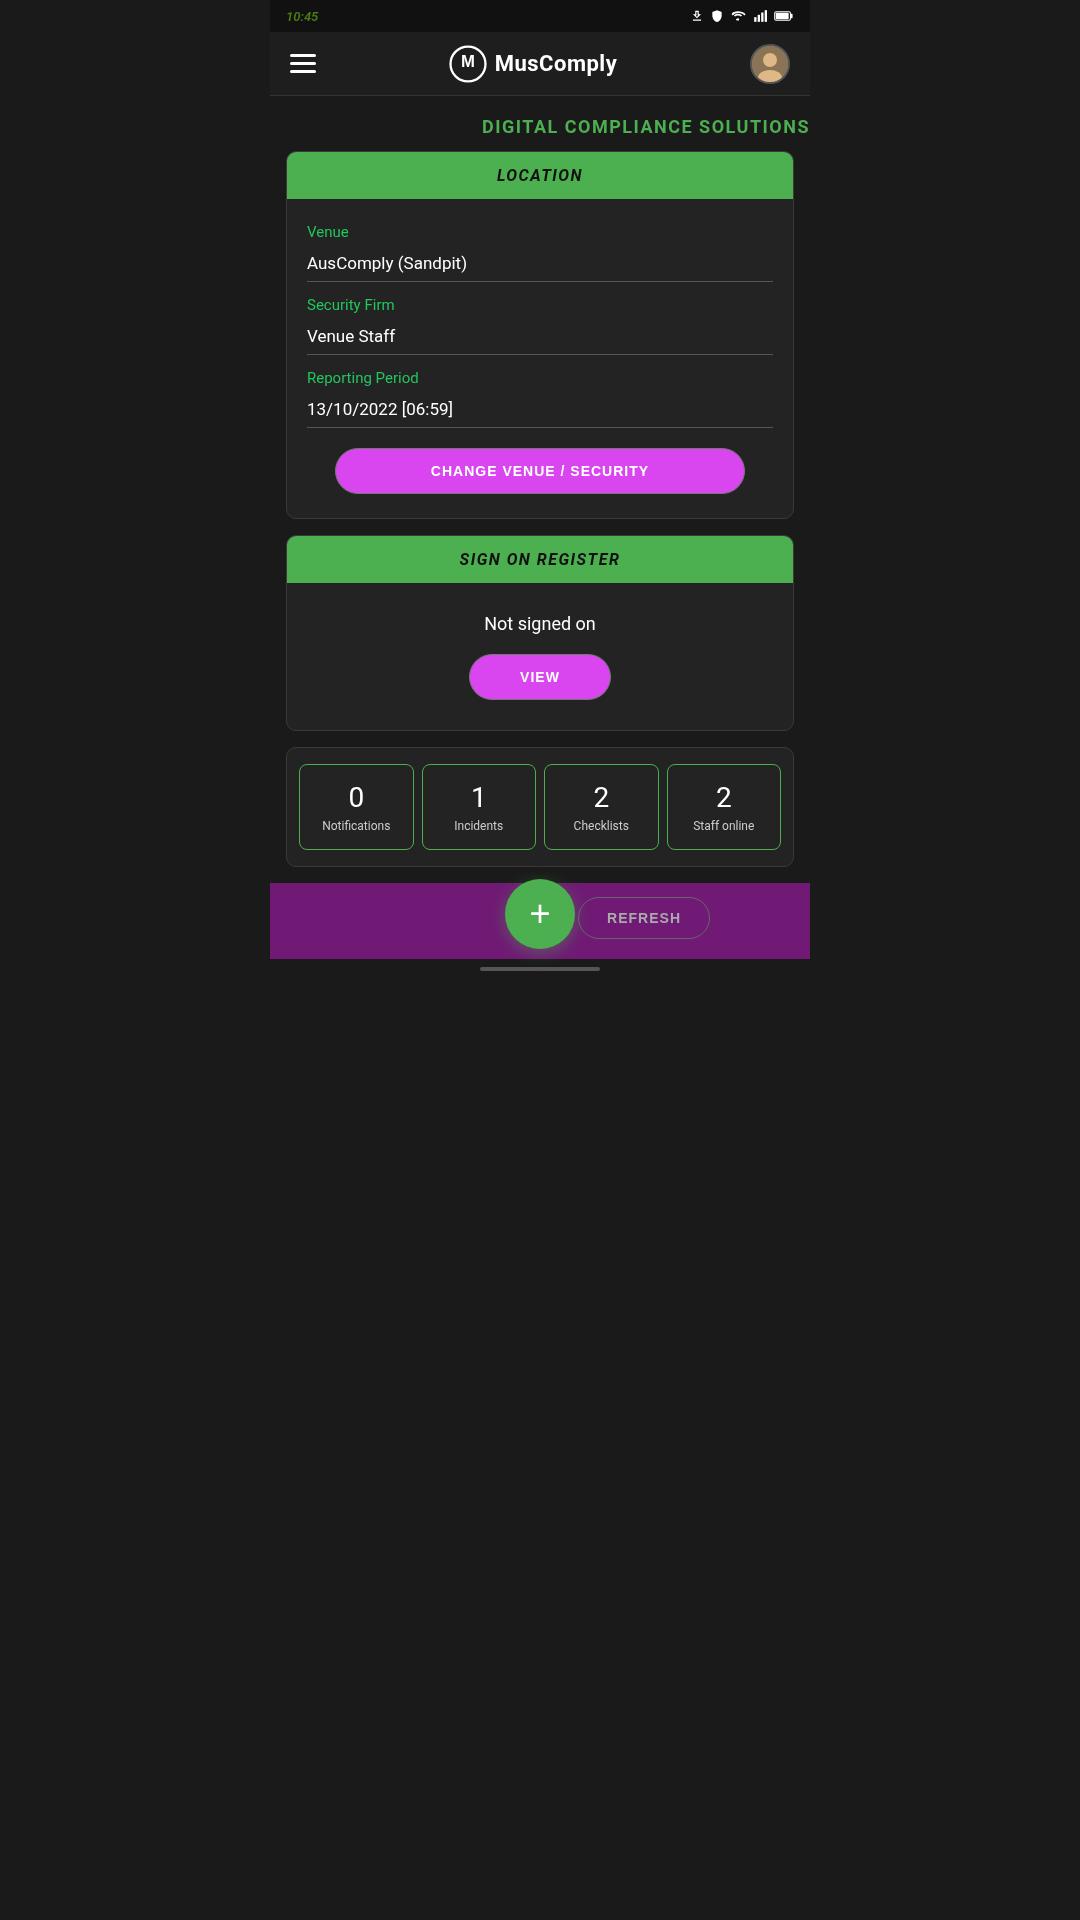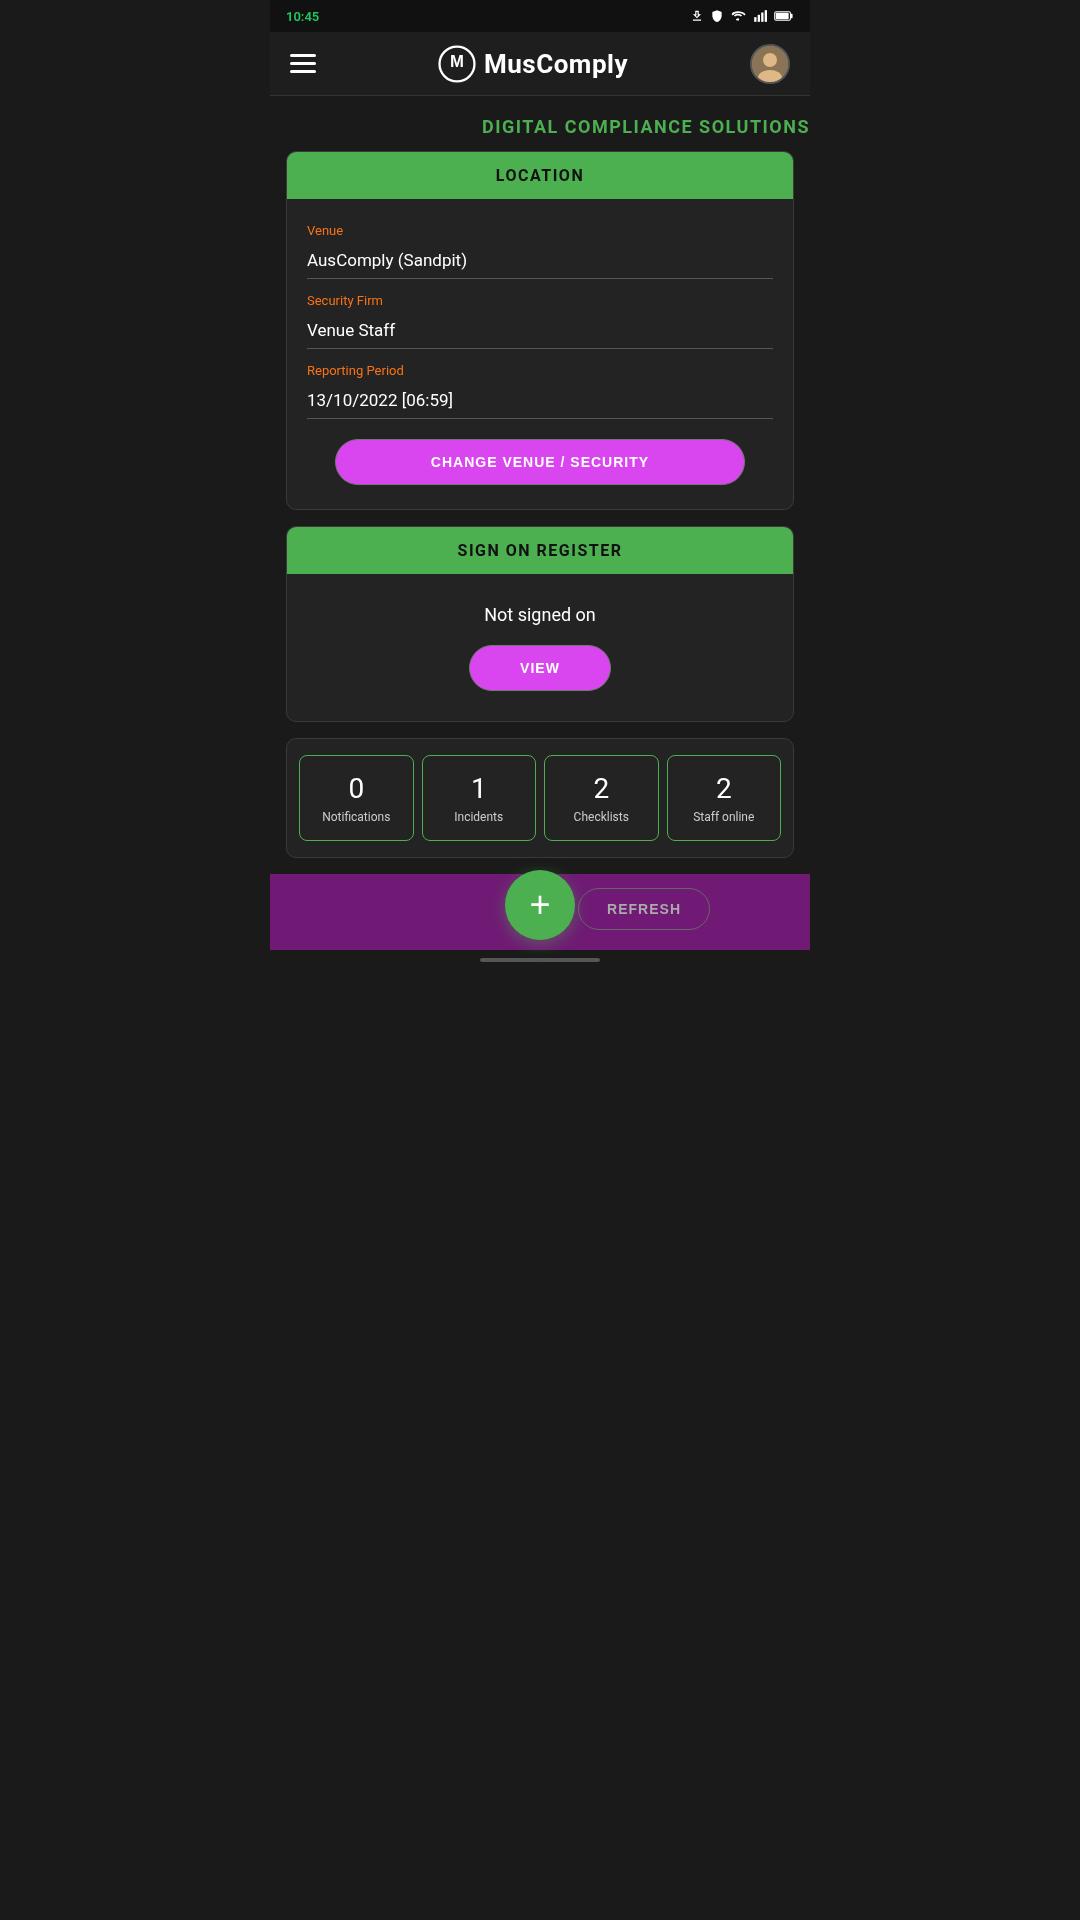--- a/index.html
+++ b/index.html
@@ -22,21 +22,22 @@
       background: #111;
       display: flex;
       justify-content: space-between;
       align-items: center;
       padding: 6px 16px;
       height: 32px;
     }
     .status-time {
       font-size: 13px;
       font-weight: 600;
-      color: #22c55e;
+      color: #4d7c0f;
+      font-style: italic;
     }
     .status-icons {
       display: flex;
       align-items: center;
       gap: 6px;
       font-size: 12px;
       color: #fff;
     }
 
     
@@ -61,21 +62,21 @@
       height: 3px;
       background: #fff;
       border-radius: 2px;
     }
     .logo-container {
       display: flex;
       align-items: center;
       gap: 8px;
     }
     .logo-text {
-      font-size: 26px;
+      font-size: 22px;
       font-weight: 700;
       color: #fff;
       letter-spacing: 0.5px;
     }
     .avatar {
       width: 40px;
       height: 40px;
       border-radius: 50%;
       background: #888;
       overflow: hidden;
@@ -107,32 +108,33 @@
     }
     .card-header {
       background: #4caf50;
       text-align: center;
       padding: 14px;
       font-size: 16px;
       font-weight: 700;
       letter-spacing: 1.5px;
       color: #111;
       text-transform: uppercase;
+      font-style: italic;
     }
     .card-body {
       padding: 10px 20px 20px;
     }
 
     
     .field-group {
       margin-bottom: 6px;
     }
     .field-label {
-      color: #f97316;
-      font-size: 13px;
+      color: #22c55e;
+      font-size: 15px;
       margin-top: 14px;
       margin-bottom: 4px;
     }
     .field-value {
       font-size: 17px;
       color: #fff;
       text-align: left;
       padding: 8px 0;
       border-bottom: 1px solid #555;
     }

